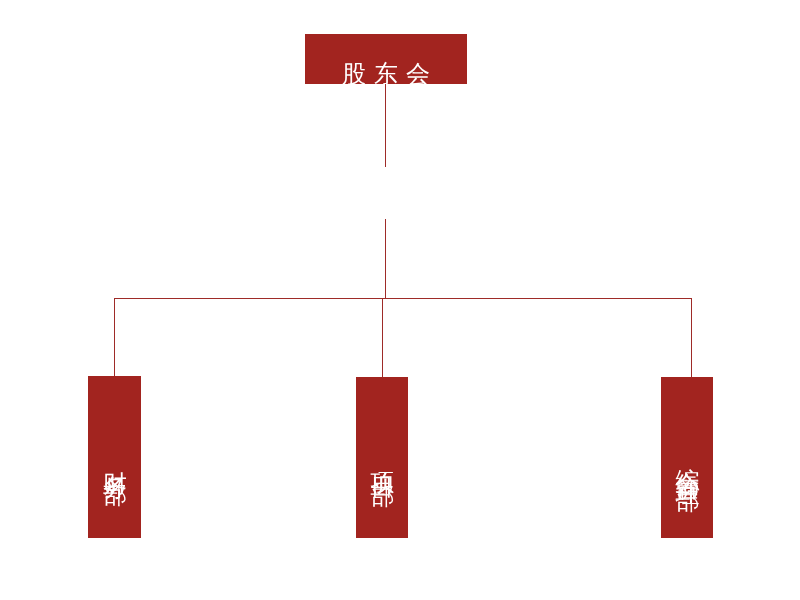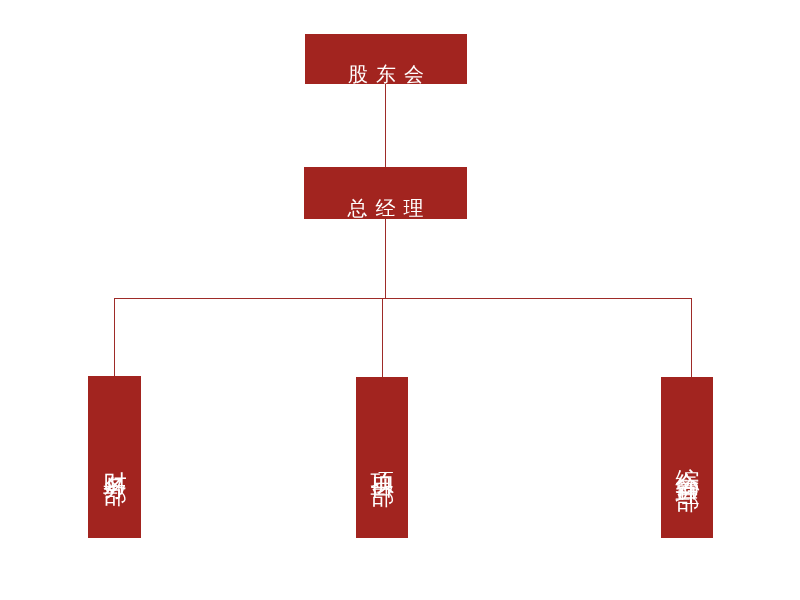--- a/index.html
+++ b/index.html
@@ -14,21 +14,21 @@
   .node {
     position: absolute;
     background: #A2241F;
     color: #ffffff;
     display: flex;
     align-items: center;
     justify-content: center;
     box-sizing: border-box;
   }
   .node-label-h {
-    font-size: 20px;
+    font-size: 24px;
     letter-spacing: 8px;
     margin-right: -8px; 
     white-space: nowrap;
     line-height: 1;
     margin-top: 30px;
   }
   .node-label-v {
     writing-mode: vertical-rl;
     text-orientation: upright;
     font-size: 24px;
@@ -46,23 +46,20 @@
 <body>
 
 <div class="stage">
 
   <div class="node" style="left:305px; top:34px; width:162px; height:50px;">
     <span class="node-label-h">股东会</span>
   </div>
 
   <div class="line" style="left:385px; top:84px; width:1px; height:83px;"></div>
 
-  <div class="node" style="left:304px; top:167px; width:163px; height:52px;">
-    <span class="node-label-h">总经理</span>
-  </div>
 
   <div class="line" style="left:385px; top:219px; width:1px; height:79px;"></div>
 
   <div class="line" style="left:114px; top:298px; width:578px; height:1px;"></div>
 
   <div class="line" style="left:114px; top:299px; width:1px; height:78px;"></div>
   <div class="line" style="left:382px; top:299px; width:1px; height:79px;"></div>
   <div class="line" style="left:691px; top:299px; width:1px; height:79px;"></div>
 
   <div class="node" style="left:88px; top:376px; width:53px; height:162px;">

